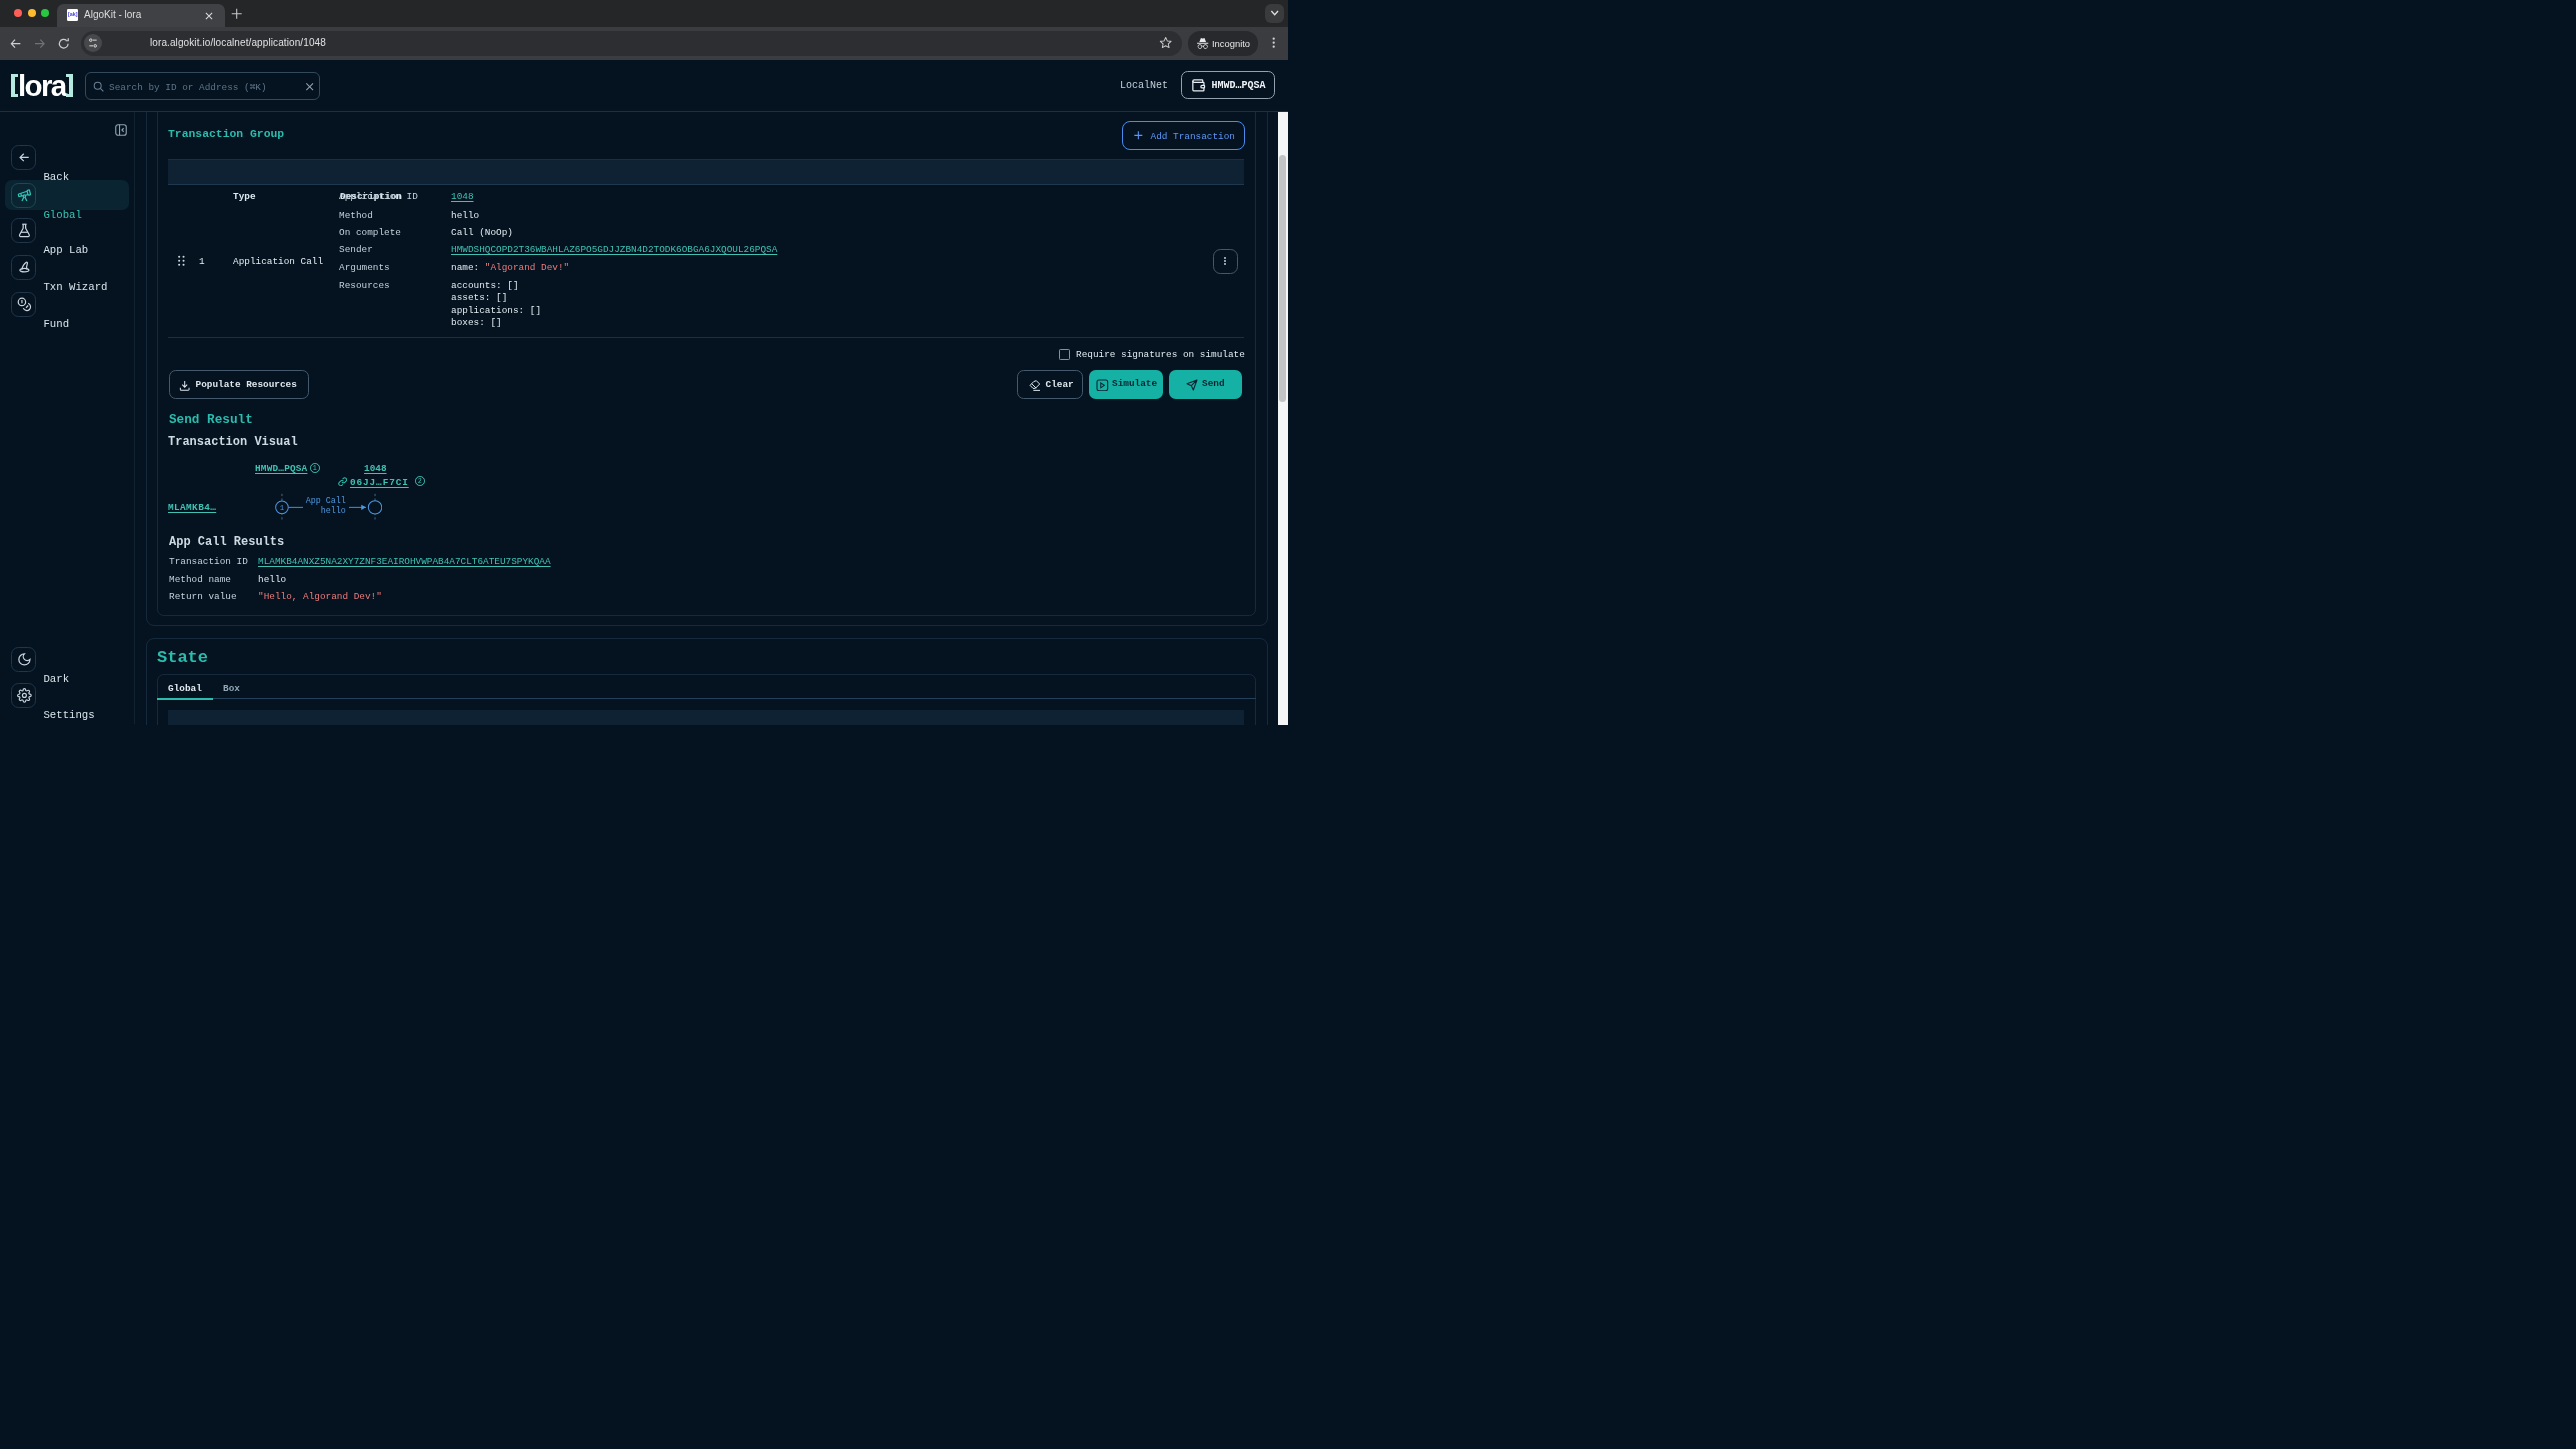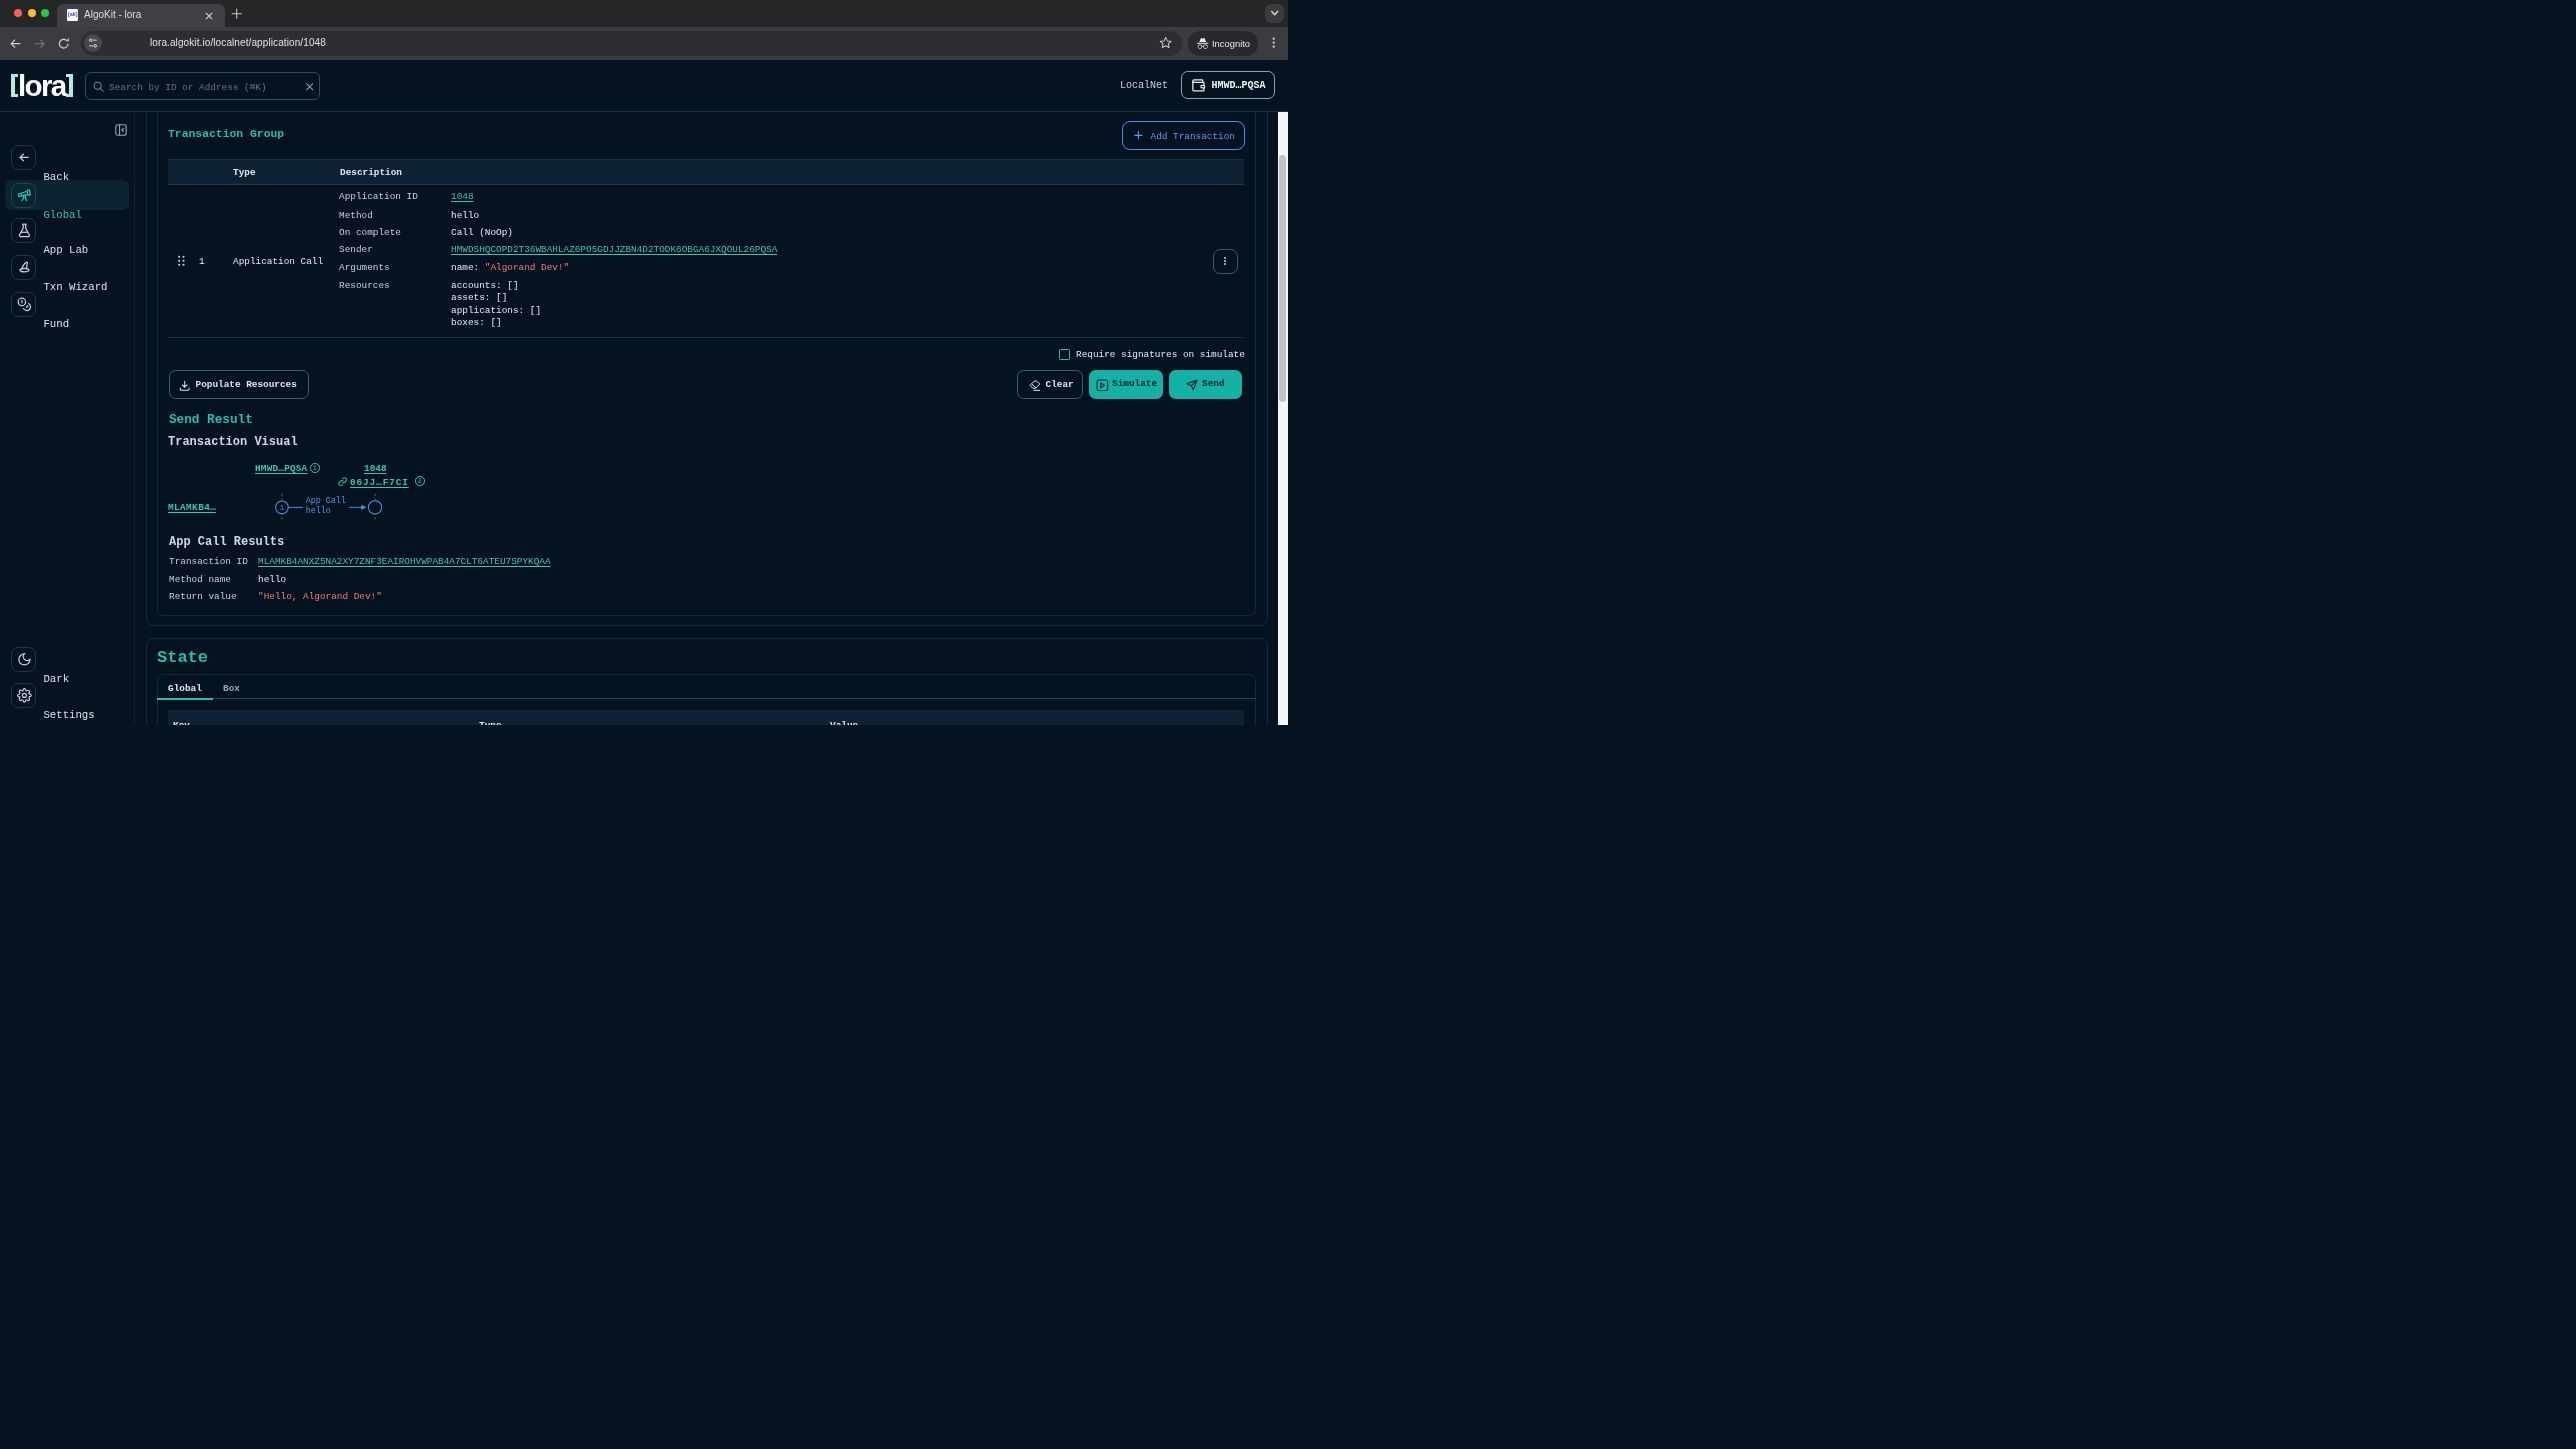--- a/index.html
+++ b/index.html
@@ -36,21 +36,21 @@
   #sidebar { position:absolute; left:0; top:52px; z-index:4; background:#04131f; width:135px; height:612px; border-right:0.7px solid #112331; }
   .navrow { position:absolute; left:5.4px; width:124px; height:30px; border-radius:6.7px; }
   .navrow .ibox { position:absolute; left:6px; top:2.7px; width:25px; height:25px; border:0.7px solid #20364a; border-radius:7.4px; }
   .navrow .lbl { position:absolute; left:38px; top:8.7px; font:10.7px "Liberation Mono",monospace; color:#dbe5ec;margin-top:20px; }
   #exp.navrow { background:#0a2432; }
   #exp .lbl { color:#35c7b8; }
 
   
   .card { position:absolute; border:0.7px solid #172a3d; border-radius:8px; }
   h2.sec { position:absolute; font:bold 11.4px "Liberation Mono",monospace; color:#2bbcae; }
-  .thbold { font:bold 9.4px "Liberation Mono",monospace; color:#dceaf2; }
+  .thbold { font:bold 9.4px "Liberation Mono",monospace; color:#dceaf2;margin-top:24px; }
   .bodyt { font:9.4px "Liberation Mono",monospace; color:#e3ecf3; }
   .lab { font:9.4px "Liberation Mono",monospace; color:#c3d2dd; }
   .tlink { font:9.4px "Liberation Mono",monospace; color:#3fc2b4; text-decoration:underline; text-underline-offset:2px; text-decoration-thickness:0.8px; }
   .pink { color:#ef7b7b; }
   .h3t { font:bold 12px "Liberation Mono",monospace; color:#cdd9e3; }
   .glink { font:bold 9.4px "Liberation Mono",monospace; color:#3fc2b4; text-decoration:underline; text-underline-offset:2.3px; text-decoration-thickness:1px; }
   .gcirc { position:absolute; width:9.7px; height:9.7px; border:0.9px solid #3fc2b4; border-radius:50%; font:6.7px "Liberation Mono",monospace; color:#3fc2b4; text-align:center; line-height:8.7px; }
   .btn { position:absolute; height:29px; border:0.7px solid #44596c; border-radius:6.7px; }
   .btn span { position:absolute; top:8px; font:bold 9.4px "Liberation Mono",monospace; color:#dfe7ee; }
   .btn.fill { background:#14b1a4; border:none; }
@@ -323,21 +323,21 @@
       <div class="abs glink" style="left:168px;top:442px;letter-spacing:0.4px">MLAMKB4…</div>
       <svg class="cicon" style="left:275px;top:433px" width="107" height="29" viewBox="0 0 160 43">
         <path d="M10.4 1 V42" stroke="#51758f" stroke-width="1.3" stroke-dasharray="3.5 3.5"></path>
         <path d="M149.6 1 V42" stroke="#51758f" stroke-width="1.3" stroke-dasharray="3.5 3.5"></path>
         <circle cx="10.4" cy="21.3" r="9.4" fill="#04131f" stroke="#4e97e0" stroke-width="1.5"></circle>
         <text x="10.4" y="25.3" font-family="Liberation Mono" font-size="11px" fill="#4e97e0" text-anchor="middle">1</text>
         <path d="M20 21.3 H136" stroke="#4e97e0" stroke-width="1.4"></path>
         <path d="M136 21.3 l-7 -4 v8 z" fill="#4e97e0"></path>
         <circle cx="149.6" cy="21.3" r="10" fill="#04131f" stroke="#4e97e0" stroke-width="1.5"></circle>
       </svg>
-      <div class="abs" style="left:303px;top:436px;background:#04131f;padding:0 2.7px;font:8.4px 'Liberation Mono',monospace;color:#4e97e0;text-align:left;line-height:10px">App Call<br>hello</div>
+      <div class="abs" style="left:303px;top:436px;background:#04131f;padding:0 2.7px;font:8.4px 'Liberation Mono',monospace;color:#4e97e0;text-align:right;line-height:10px">App Call<br>hello</div>
 
       <div class="abs h3t" style="left:169px;top:475px">App Call Results</div>
       <div class="abs lab" style="left:169px;top:496px">Transaction ID</div>
       <div class="abs tlink" style="left:258px;top:496px">MLAMKB4ANXZ5NA2XY7ZNF3EAIROHVWPAB4A7CLT6ATEU7SPYKQAA</div>
       <div class="abs lab" style="left:169px;top:514px">Method name</div>
       <div class="abs bodyt" style="left:258px;top:514px">hello</div>
       <div class="abs lab" style="left:169px;top:531px">Return value</div>
       <div class="abs bodyt pink" style="left:258px;top:531px">"Hello, Algorand Dev!"</div>
 
       <div class="card" style="left:146px;top:578px;width:1122px;height:201px"></div>

